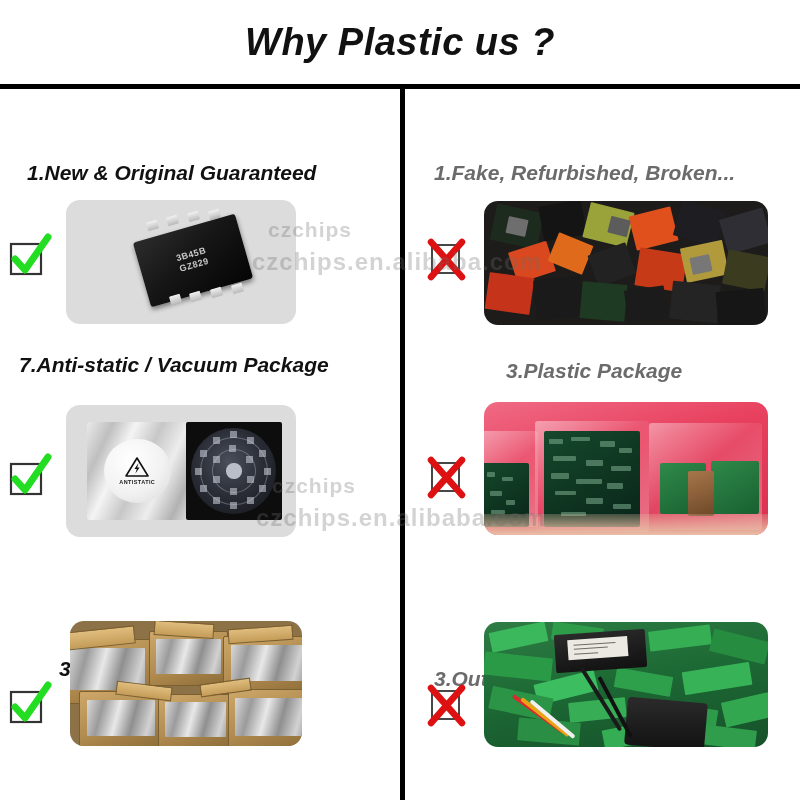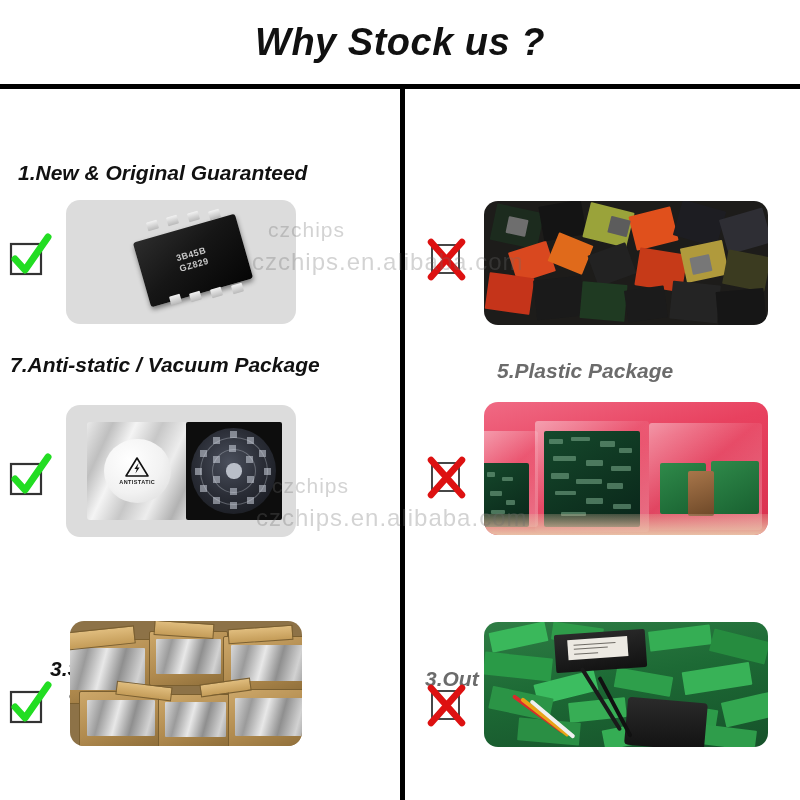--- a/index.html
+++ b/index.html
@@ -63,20 +63,21 @@
   
   .mark { position: absolute; width: 44px; height: 44px; }
   .mark svg { width: 44px; height: 44px; display: block; overflow: visible; }
 
   
   .row-title {
     position: absolute;
     font-weight: bold; font-style: italic;
     white-space: nowrap;
     line-height: 1.12;
+    margin-left: 9px;
   }
   .col-left .row-title  { color: #111111; }
   .col-right .row-title { color: #6b6b6b; }
 
   
   .photo {
     position: absolute;
     border-radius: 14px;
     overflow: hidden;
   }
@@ -205,35 +206,35 @@
     position: absolute; left: 14%; top: 16%; width: 66%; height: 52%;
     background: #ece9e2;
   }
   .bb-line { position: absolute; height: 1px; background: #6d6a64; }
   .wire { position: absolute; height: 4px; border-radius: 2px; }
 
   
   .wm {
     position: absolute;
     color: rgba(110,110,110,.30);
-    font-weight: normal;
+    font-weight: bold;
     white-space: nowrap;
     pointer-events: none;
     letter-spacing: 1px;
   }
   .wm-small { font-size: 21px; }
   .wm-big   { font-size: 24px; }
 </style>
 </head>
 <body>
 
 <div id="page">
 
   <div class="title-bar">
-    <div class="title-text">Why Stock us ?</div>
+    <div class="title-text">Why Plastic us ?</div>
   </div>
 
   <div class="hrule"></div>
   <div class="vrule"></div>
 
   <div class="col col-left">
 
 
     <div class="row-title" style="left:18px; top:72px; font-size:21px;">1.New &amp; Original Guaranteed</div>
 
@@ -348,20 +349,21 @@
           </div>
         <div class="cflap" style="left:20%; top:50%; width:24%; height:11%; transform:rotate(7deg);"></div>
         <div class="cflap" style="left:56%; top:48%; width:22%; height:10%; transform:rotate(-8deg);"></div>
       </div>
     </div>
   </div>
 
   <div class="col col-right">
 
 
+    <div class="row-title" style="left:20px; top:72px; font-size:21px;">1.Fake, Refurbished, Broken...</div>
 
     <div class="mark" style="left:20px; top:148px;">
       <svg viewBox="0 0 44 44">
         <rect x="7" y="8" width="27" height="28" fill="none" stroke="#333" stroke-width="1.8"></rect>
         <path d="M6 5 L37 40 M37 5 L6 40" fill="none" stroke="#dd1111" stroke-width="6.5" stroke-linecap="round"></path>
       </svg>
     </div>
 
     <div class="photo heap" style="left:79px; top:112px; width:284px; height:124px;">
       <div class="photo-inner">
@@ -382,21 +384,21 @@
         <div class="chipsq" style="left:66%; top:66%; width:17%; height:31%; background:#242424; transform:rotate(6deg);"></div>
         <div class="chipsq" style="left:84%; top:10%; width:16%; height:29%; background:#2e2e34; transform:rotate(-16deg);"></div>
         <div class="chipsq" style="left:85%; top:42%; width:15%; height:28%; background:#3b3b20; transform:rotate(11deg);"></div>
         <div class="chipsq" style="left:82%; top:72%; width:17%; height:28%; background:#161616; transform:rotate(-5deg);"></div>
         <div class="chipsq" style="left:8%;  top:14%; width:7%;  height:14%; background:#6e6e6e; transform:rotate(12deg);"></div>
         <div class="chipsq" style="left:44%; top:14%; width:7%;  height:14%; background:#5c5c5c; transform:rotate(14deg);"></div>
         <div class="chipsq" style="left:73%; top:44%; width:7%;  height:14%; background:#777; transform:rotate(-12deg);"></div>
       </div>
     </div>
 
-    <div class="row-title" style="left:92px; top:270px; font-size:21px;">5.Plastic Package</div>
+    <div class="row-title" style="left:92px; top:270px; font-size:21px;">3.Plastic Package</div>
 
     <div class="mark" style="left:20px; top:366px;">
       <svg viewBox="0 0 44 44">
         <rect x="7" y="8" width="27" height="28" fill="none" stroke="#333" stroke-width="1.8"></rect>
         <path d="M6 5 L37 40 M37 5 L6 40" fill="none" stroke="#dd1111" stroke-width="6.5" stroke-linecap="round"></path>
       </svg>
     </div>
 
     <div class="photo pinkbg" style="left:79px; top:313px; width:284px; height:133px;">
       <div class="photo-inner">

